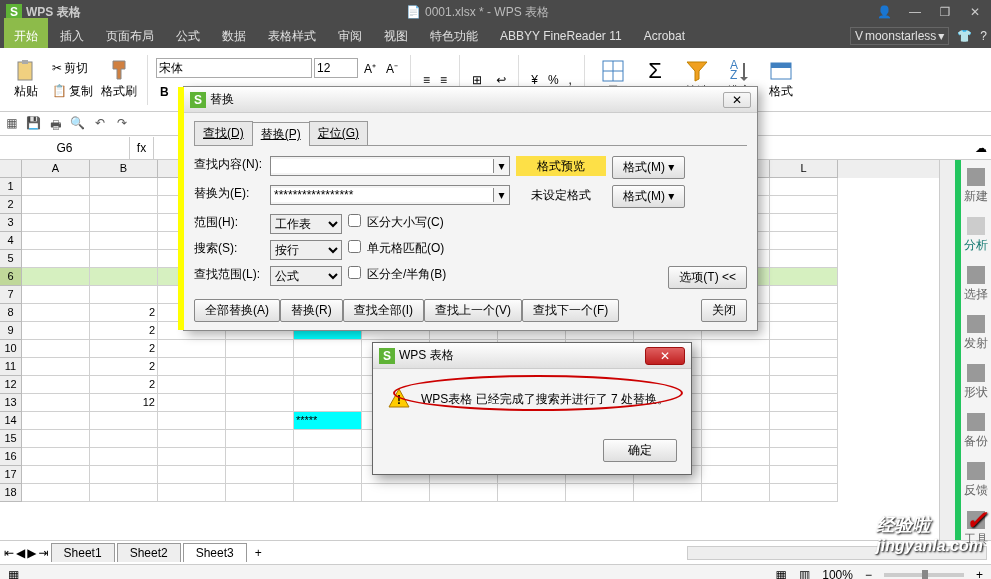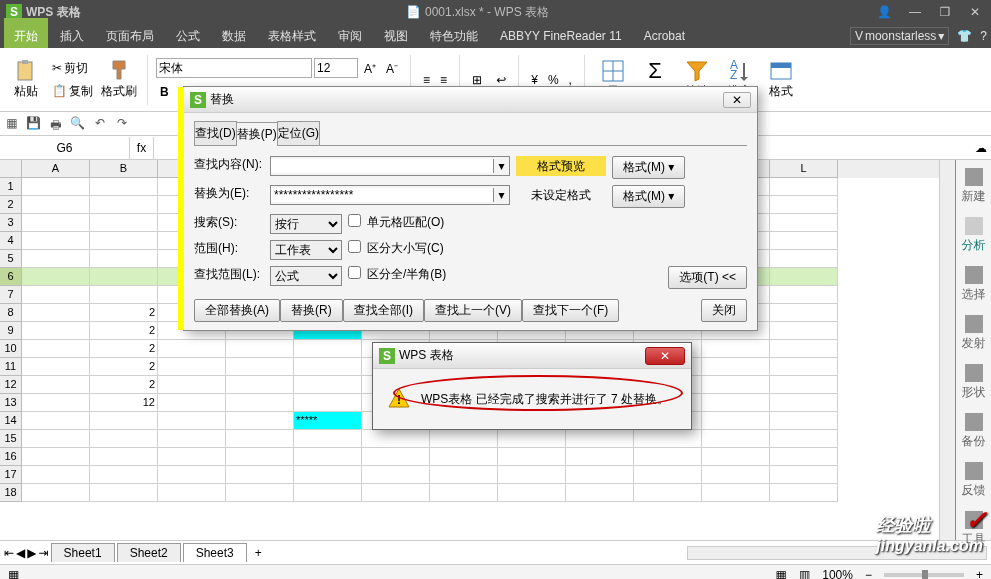--- a/index.html
+++ b/index.html
@@ -35,36 +35,36 @@
 .colheads { display: flex; height: 18px; background: #eee; }
 .rowhead { width: 22px; background: #eee; text-align: center; border-right: 1px solid #bbb; border-bottom: 1px solid #bbb; line-height: 17px; font-size: 11px; }
 .corner { width: 22px; height: 18px; background: #eee; border-right: 1px solid #bbb; border-bottom: 1px solid #bbb; }
 .colhead { width: 68px; height: 18px; text-align: center; border-right: 1px solid #bbb; border-bottom: 1px solid #bbb; line-height: 17px; font-size: 11px; }
 .rows { }
 .row { display: flex; height: 18px; }
 .cell { width: 68px; height: 18px; border-right: 1px solid #d0d0d0; border-bottom: 1px solid #d0d0d0; line-height: 17px; padding: 0 2px; text-align: right; font-size: 11px; }
 .cell.sel { background: #d6f0c0; }
 .rowhead.sel { background: #c0d89a; }
 .highlight-cyan { background: #00ffff; }
-.sidepanel { width: 36px; background: #f4f4f4; border-left: 1px solid #22c55e; display: flex; flex-direction: column; align-items: center; gap: 12px; padding-top: 8px; }
+.sidepanel { width: 36px; background: #f4f4f4; border-left: 6px solid #22c55e; display: flex; flex-direction: column; align-items: center; gap: 12px; padding-top: 8px; }
 .sidepanel .sitem { display: flex; flex-direction: column; align-items: center; gap: 2px; color: #666; cursor: pointer; }
 .sidepanel .sicon { width: 18px; height: 18px; background: #999; }
 .sheettabs { height: 24px; border-top: 1px solid #ccc; display: flex; align-items: center; padding: 0 4px; gap: 2px; }
 .sheettabs .stab { padding: 2px 12px; border: 1px solid #999; border-bottom: none; cursor: pointer; background: #eee; }
 .sheettabs .stab.active { background: #fff; }
 .statusbar { height: 20px; background: #f4f4f4; border-top: 1px solid #ccc; display: flex; align-items: center; padding: 0 8px; gap: 12px; }
 .statusbar .spacer { flex: 1; }
 .dialog { position: absolute; background: #f4f4f4; border: 1px solid #888; box-shadow: 4px 4px 10px rgba(0,0,0,0.3); }
 .dlg-title { height: 26px; background: linear-gradient(#fff, #e0e0e0); display: flex; align-items: center; padding: 0 6px; border-bottom: 1px solid #ccc; }
 .dlg-title .logo { width: 16px; height: 16px; background: #5fb336; color: #fff; text-align: center; line-height: 16px; font-weight: bold; margin-right: 4px; }
 .dlg-close { margin-left: auto; border: 1px solid #aaa; padding: 0 8px; cursor: pointer; border-radius: 2px; }
 .dlg-close.red { background: linear-gradient(#e06060, #c02020); color: #fff; border-color: #a01010; padding: 1px 14px; border-radius: 3px; }
 .dlg-body { padding: 8px 10px; }
 .dlg-tabs { display: flex; border-bottom: 1px solid #999; margin-bottom: 10px; }
-.dlg-tab { padding: 3px 0; border: 1px solid #999; border-bottom: none; background: #e8e8e8; cursor: pointer; margin-right: -1px; }
+.dlg-tab { padding: 3px 8px; border: 1px solid #999; border-bottom: none; background: #e8e8e8; cursor: pointer; margin-right: -1px; text-decoration: underline; }
 .dlg-tab.active { background: #f4f4f4; position: relative; top: 1px; }
 .frow { display: flex; align-items: flex-start; gap: 6px; margin-bottom: 6px; }
 .frow label { width: 70px; }
 .frow .combo { width: 240px; border: 1px solid #888; height: 20px; display: flex; align-items: center; }
 .frow .combo input { border: none; flex: 1; padding: 0 3px; }
 .frow .combo .dd { width: 16px; text-align: center; border-left: 1px solid #888; }
 .frow select { border: 1px solid #888; height: 20px; width: 72px; }
 .preview { width: 90px; height: 20px; text-align: center; line-height: 20px; }
 .btn { border: 1px solid #888; background: linear-gradient(#fdfdfd, #e0e0e0); padding: 2px 10px; cursor: pointer; border-radius: 2px; }
 .btnrow { display: flex; gap: 0; margin-top: 10px; }
@@ -605,30 +605,30 @@
     <div class="frow">
       <label>替换为(E):</label>
       <div class="combo">
           <input value="*****************" style="">
           <span class="dd">▾</span>
         </div>
       <div class="preview">未设定格式</div>
       <button class="btn"><span>格式(M)</span> ▾</button>
     </div>
     <div class="frow">
+      <label>范围(H):</label>
+      <select><option>工作表</option></select>
+      <input type="checkbox" style="">
+        <span>区分大小写(C)</span>
+    </div>
+    <div class="frow">
       <label>搜索(S):</label>
       <select><option>按行</option></select>
       <input type="checkbox" style="">
         <span>单元格匹配(O)</span>
-    </div>
-    <div class="frow">
-      <label>范围(H):</label>
-      <select><option>工作表</option></select>
-      <input type="checkbox" style="">
-        <span>区分大小写(C)</span>
     </div>
     <div class="frow">
       <label>查找范围(L):</label>
       <select><option>公式</option></select>
       <input type="checkbox" style="">
         <span>区分全/半角(B)</span>
       <div style="flex:1;"></div>
       <button class="btn">选项(T)  &lt;&lt;</button>
     </div>
     <div class="btnrow">
@@ -650,19 +650,22 @@
     <div class="dlg-close red">✕</div>
   </div>
   <div class="body">
     <svg class="warn-icon" viewBox="0 0 24 24">
         <path d="M12 2 L22 20 L2 20 Z" fill="#ffcc00" stroke="#aa7700"></path>
         <text x="12" y="17" text-anchor="middle" font-size="12" font-weight="bold">!</text>
       </svg>
     <span>WPS表格 已经完成了搜索并进行了 7 处替换。</span>
   </div>
   <div class="oval" style="left:20px;top:32px;width:290px;height:36px;"></div>
+  <div class="btnrow">
+    <button class="btn" style="padding:2px 24px;">确定</button>
+  </div>
 </div>
 
 <div class="watermark">
   <div style="font-size:18px;">经验啦</div>
   <div style="font-size:16px;">jingyanla.com</div>
   <span style="position:absolute;right:-4px;top:-8px;color:#c00;font-size:26px;">✓</span>
 </div>
 
 </body></html>

